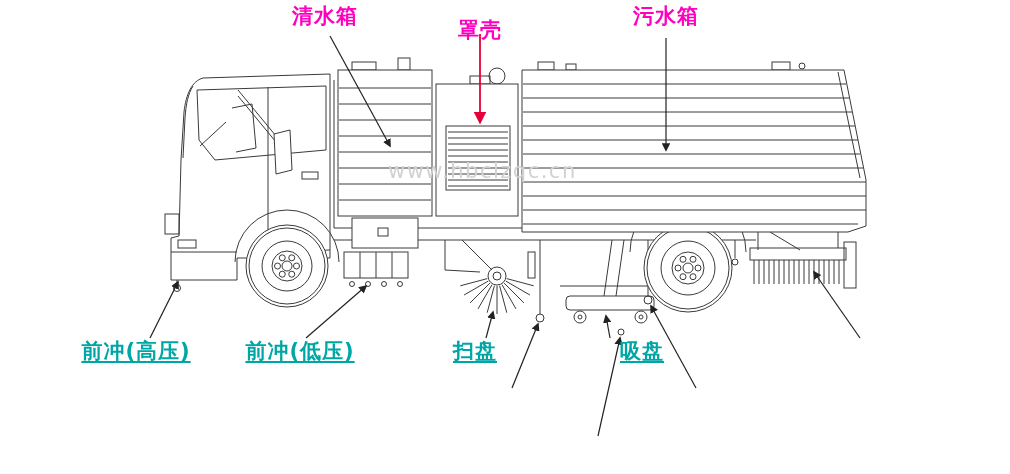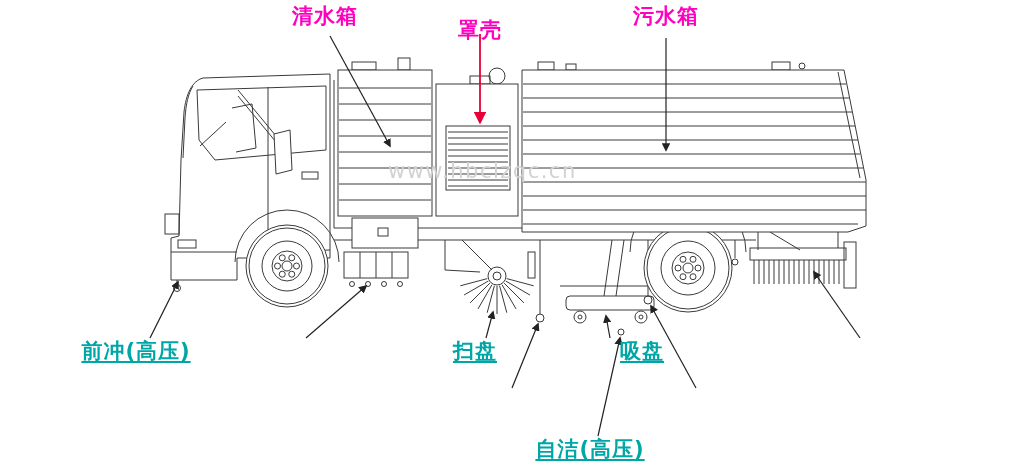--- a/index.html
+++ b/index.html
@@ -232,17 +232,17 @@
       <line x1="696" y1="388" x2="651" y2="306" marker-end="url(#ah)"></line>
       <line x1="598" y1="436" x2="620" y2="338" marker-end="url(#ah)"></line>
     </g>
   </svg>
 
   <div class="lbl top" style="left:325px;top:5px">清水箱</div>
   <div class="lbl top" style="left:480px;top:19px">罩壳</div>
   <div class="lbl top" style="left:666px;top:5px">污水箱</div>
 
   <div class="lbl bot" style="left:136px;top:340px">前冲(高压)</div>
+  <div class="lbl bot" style="left:300px;top:340px">前冲(低压)</div>
   <div class="lbl bot" style="left:475px;top:340px">扫盘</div>
   <div class="lbl bot" style="left:642px;top:340px">吸盘</div>
-  <div class="lbl bot" style="left:590px;top:438px">自洁(高压)</div>
 
 </div>
 
 </body></html>

